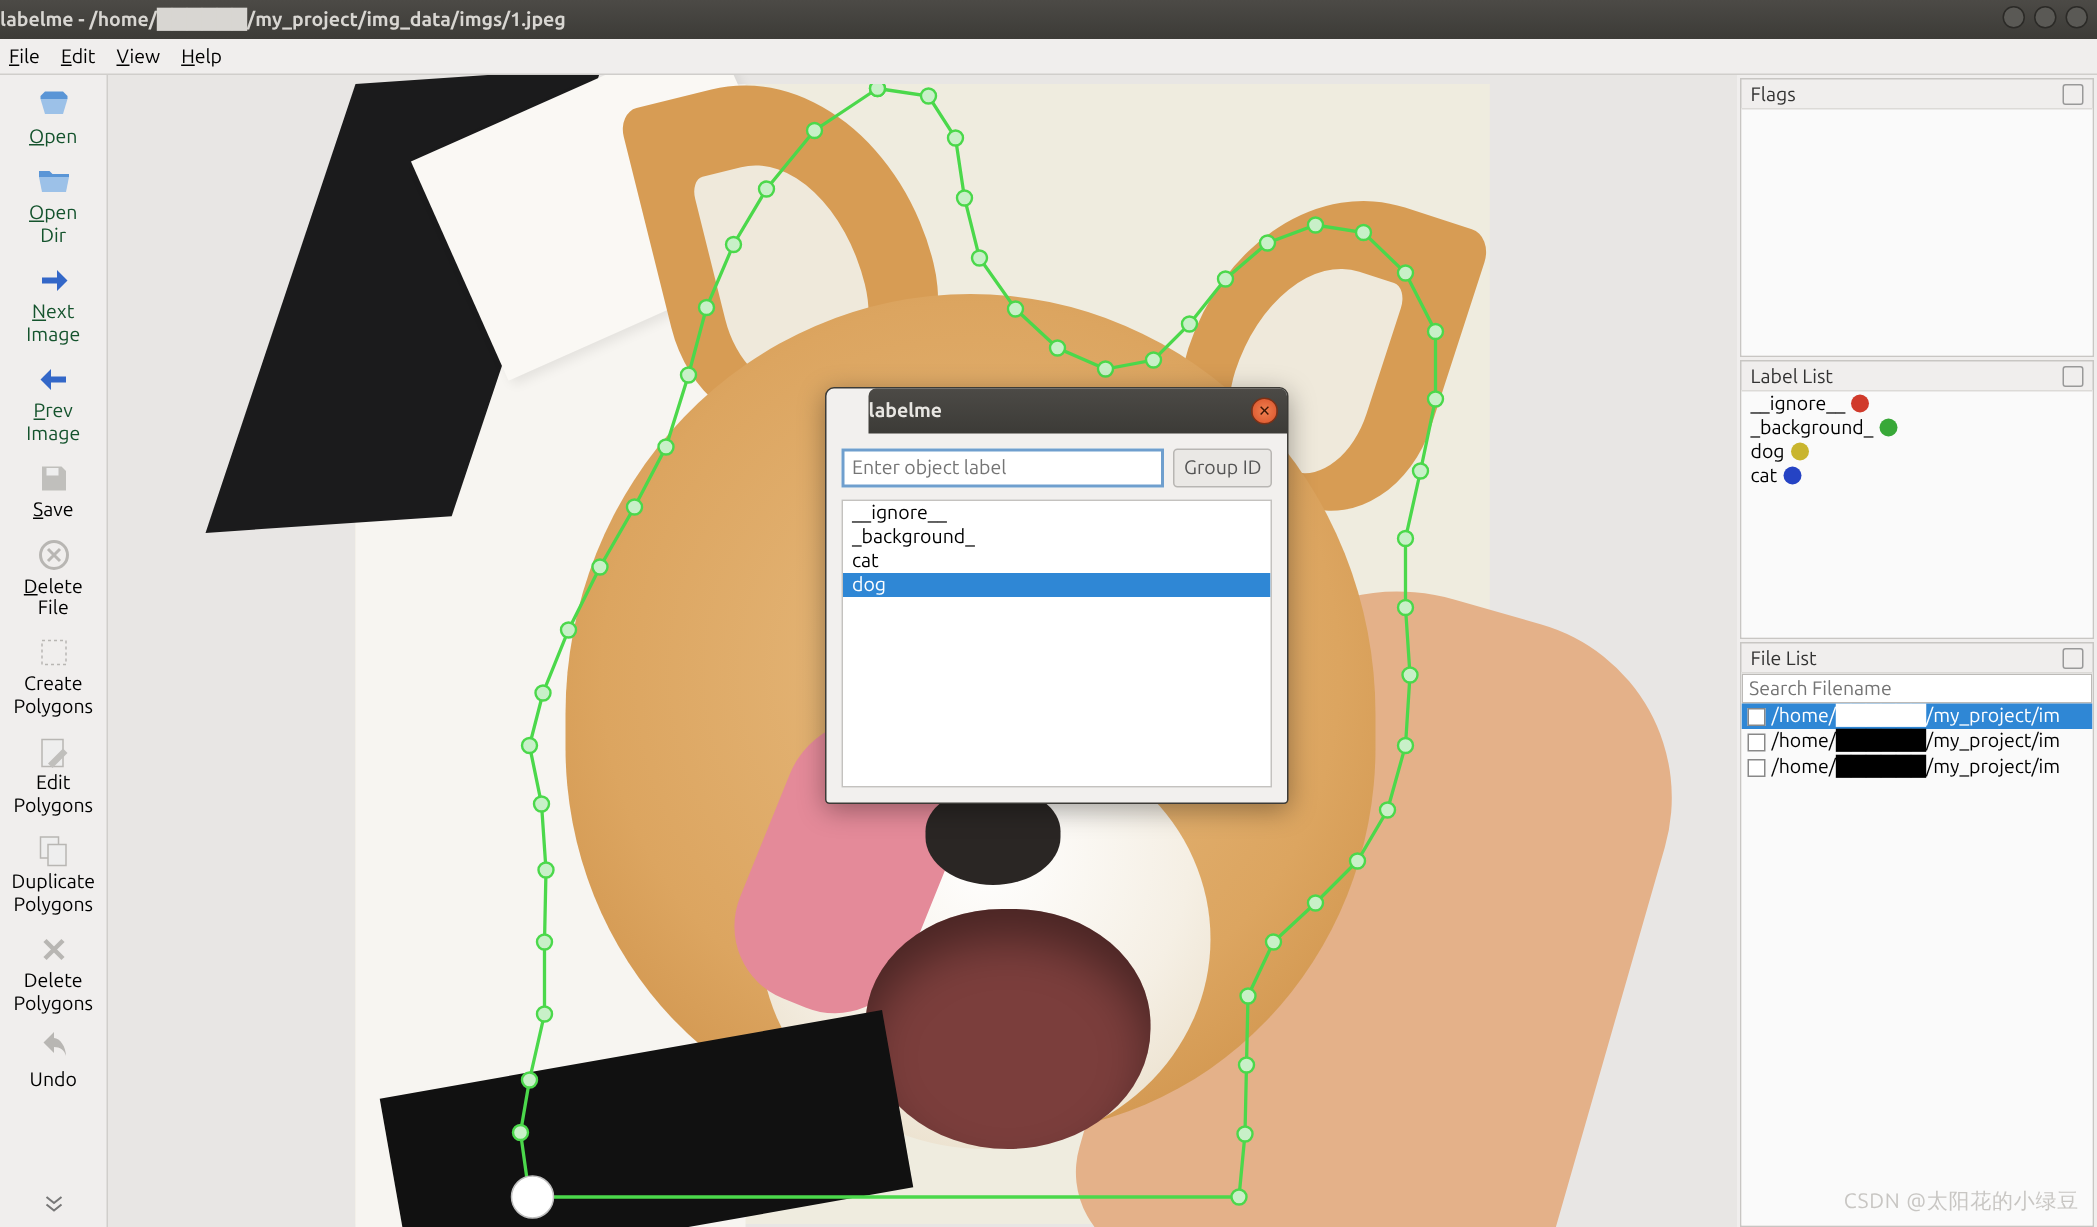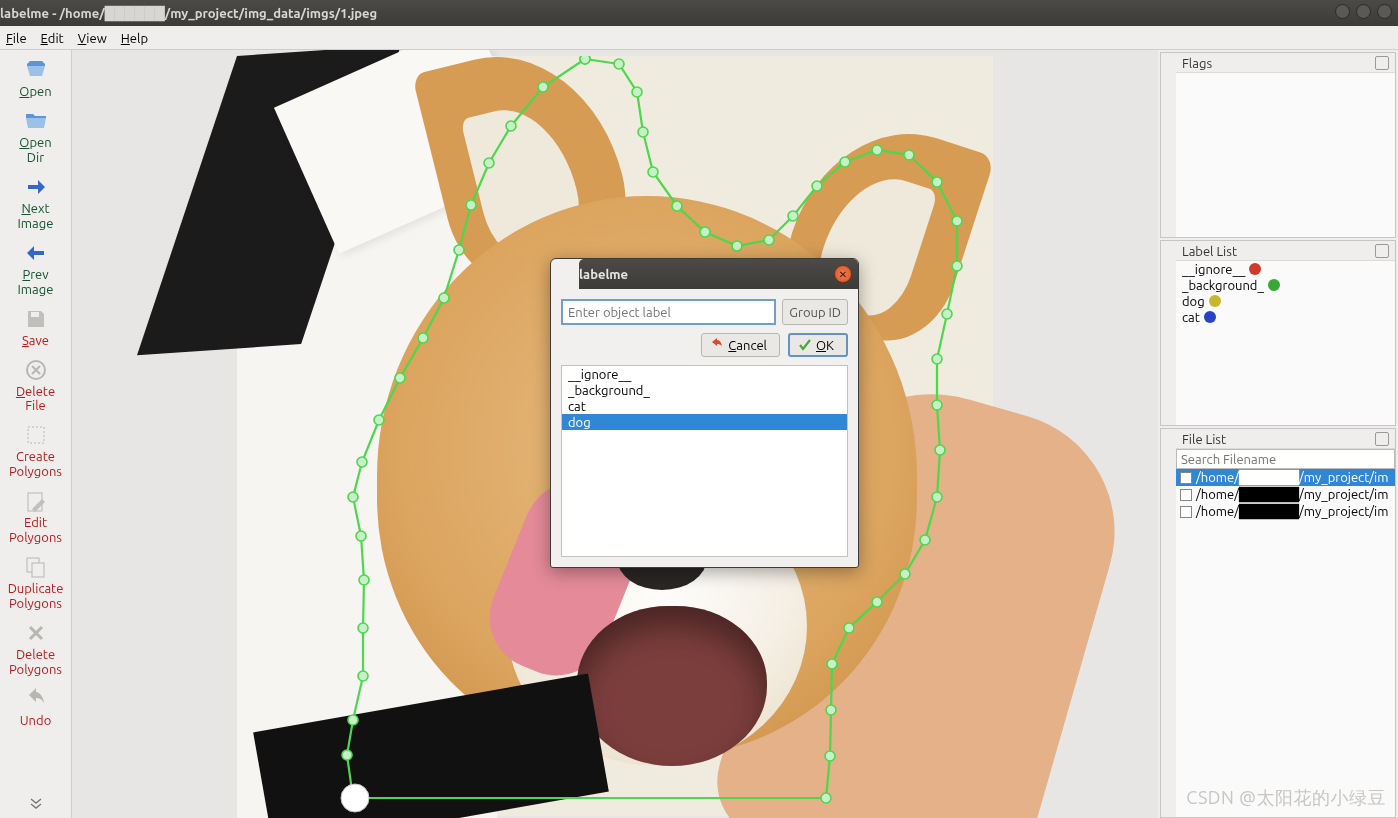--- a/index.html
+++ b/index.html
@@ -7,26 +7,26 @@
 .titlebar { height:26px; background:linear-gradient(#4c4a46,#3c3b37); color:#d8d6d2; display:flex; align-items:center; justify-content:flex-start; position:relative; }
 .titlebar span { font-weight:700; font-size:13px; }
 .wc { position:absolute; right:6px; top:4px; display:flex; gap:6px;}
 .wc div{width:15px;height:15px;border-radius:8px;background:#5a5955;border:1px solid #2b2a27;}
 .menubar { height:24px; display:flex; align-items:center; padding-left:6px; gap:14px; background:#f0eeed; border-bottom:1px solid #d0cecb; }
 .menubar span { cursor:default; }
 .menubar span u{text-decoration:underline;}
 .main { display:flex; height:calc(100% - 50px); }
 .toolbar { width:72px; background:#f0eeed; border-right:1px solid #d0cecb; display:flex; flex-direction:column; align-items:center; padding-top:4px;}
 .tbtn { width:68px; display:flex; flex-direction:column; align-items:center; padding:4px 0 6px 0; text-align:center; line-height:1.15; color:#14532d;}
-.tbtn.disabled{color:#b91c1c;}
+.tbtn.disabled{color:#000000;}
 .tbtn .ic{width:24px;height:24px;margin-bottom:2px;}
 .canvas { flex:1; background:#e8e6e4; display:flex; align-items:flex-start; justify-content:center; position:relative; overflow:hidden;}
 .img { width:756px; height:760px; margin-top:6px; position:relative; background:#efe9db;}
 .right { width:240px; display:flex; flex-direction:column; background:#f0eeed;}
-.panel { border:1px solid #c8c6c3; margin:2px 2px 0 2px; display:flex; flex-direction:column;padding-left:15px; }
+.panel { border:1px solid #c8c6c3; margin:2px 2px 0 2px; display:flex; flex-direction:column; }
 .panel.flex{flex:1;justify-content:space-between;}
 .panel .ph { padding:3px 6px 2px 6px; font-weight:400; color:#333; display:flex; align-items:center;}
 .panel .ph::after{content:"";margin-left:auto;width:12px;height:12px;border:1px solid #999;border-radius:2px;}
 .panel .pb { flex:1; background:#fafafa; border-top:1px solid #dcdad7; overflow:hidden; }
 .lli { padding:1px 6px; display:flex; align-items:center; gap:4px;}
 .dotc{width:12px;height:12px;border-radius:6px;display:inline-block;}
 .srch{width:100%;border:1px solid #bcbab7;padding:2px 4px;color:#be185d;background:#fff;}
 .frow{display:flex;align-items:center;gap:4px;padding:1px 4px;}
 .frow.sel{background:#2f87d5;color:#fff;}
 .cb{width:12px;height:12px;border:1px solid #888;background:#fff;display:inline-block;}
@@ -37,21 +37,21 @@
 .dlg .body{padding:10px;}
 .row1{display:flex;gap:6px;}
 .inpt{flex:1;border:2px solid #6f9fce;padding:3px 5px;color:#888;font-style:normal;background:#fff;height:26px;}
 .gidbtn{border:1px solid #b8b6b3;border-radius:3px;padding:3px 6px;background:#eae8e5;color:#555;height:26px;}
 .row2{display:flex;justify-content:flex-end;gap:8px;margin-top:8px;}
 .btn{border:1px solid #b8b6b3;border-radius:3px;padding:3px 12px 3px 8px;background:#eae8e5;display:flex;align-items:center;gap:4px;}
 .btn.ok{border:2px solid #5e94c8;}
 .listbox{margin-top:8px;border:1px solid #c4c2bf;background:#fff;height:192px;overflow:hidden;}
 .opt{padding:1px 6px;}
 .opt.sel{background:#2f87d5;color:#fff;}
-.watermark{position:absolute;right:12px;bottom:8px;color:#c8c6c3;font-size:18px;letter-spacing:.5px;}
+.watermark{position:absolute;right:12px;bottom:8px;color:#c8c6c3;font-size:14px;letter-spacing:.5px;}
 
 .bg-fabric{position:absolute;inset:0;background:#efecdf;}
 .shirt-l{position:absolute;left:0;top:0;width:260px;height:780px;background:#f7f5f1;}
 .tie{position:absolute;left:0px;top:0;width:160px;height:300px;background:#1b1b1c;transform:skewX(-22deg) rotate(-4deg);transform-origin:top left;}
 .collar{position:absolute;left:60px;top:0;width:220px;height:160px;background:#faf8f4;transform:rotate(-24deg);box-shadow:2px 4px 8px rgba(0,0,0,.08);}
 .arm-r{position:absolute;right:-90px;bottom:-60px;width:320px;height:480px;background:#e4b189;border-radius:140px 120px 60px 60px;transform:rotate(16deg);}
 .head{position:absolute;left:140px;top:140px;width:540px;height:560px;background:radial-gradient(circle at 50% 45%,#e6ba7e 0%,#dca560 60%,#c98a41 100%);border-radius:50% 50% 46% 46%;}
 .muzzle{position:absolute;left:270px;top:430px;width:300px;height:280px;background:radial-gradient(circle at 50% 30%,#fff 0%,#f5efe4 55%,#e6d9c1 100%);border-radius:50%;}
 .nose{position:absolute;left:380px;top:470px;width:90px;height:64px;background:#2a2624;border-radius:44% 44% 50% 50%;}
 .mouth{position:absolute;left:340px;top:550px;width:190px;height:160px;background:#7b3e3c;border-radius:48% 48% 50% 50%;box-shadow:inset 0 20px 30px rgba(0,0,0,.4);}
@@ -289,34 +289,20 @@
 <div class="dlg">
   <div class="dth">
     <span>labelme</span>
     <div class="closebtn">✕</div>
   </div>
   <div class="body">
     <div class="row1">
       <input class="inpt" placeholder="Enter object label" style="">
       <button class="gidbtn">Group ID</button>
     </div>
-    <div class="row2">
-      <button class="btn">
-        <svg width="14" height="14" viewBox="0 0 14 14">
-            <path fill="#d94a2f" d="M7 2V0L2 4l5 4V6c3 0 5 1 5 4 0-5-2-8-5-8z"></path>
-          </svg>
-        <span><u>C</u>ancel</span>
-      </button>
-      <button class="btn ok">
-        <svg width="14" height="14" viewBox="0 0 14 14">
-            <path fill="none" stroke="#4aa83a" stroke-width="2.2" d="M2 7l3 4 7-9"></path>
-          </svg>
-        <span><u>O</u>K</span>
-      </button>
-    </div>
     <div class="listbox" id="dlg-options">
         <div class="opt">__ignore__</div>
         <div class="opt">_background_</div>
         <div class="opt">cat</div>
         <div class="opt sel">dog</div>
       </div>
   </div>
 </div>
 
 <div class="watermark">CSDN @太阳花的小绿豆</div>

